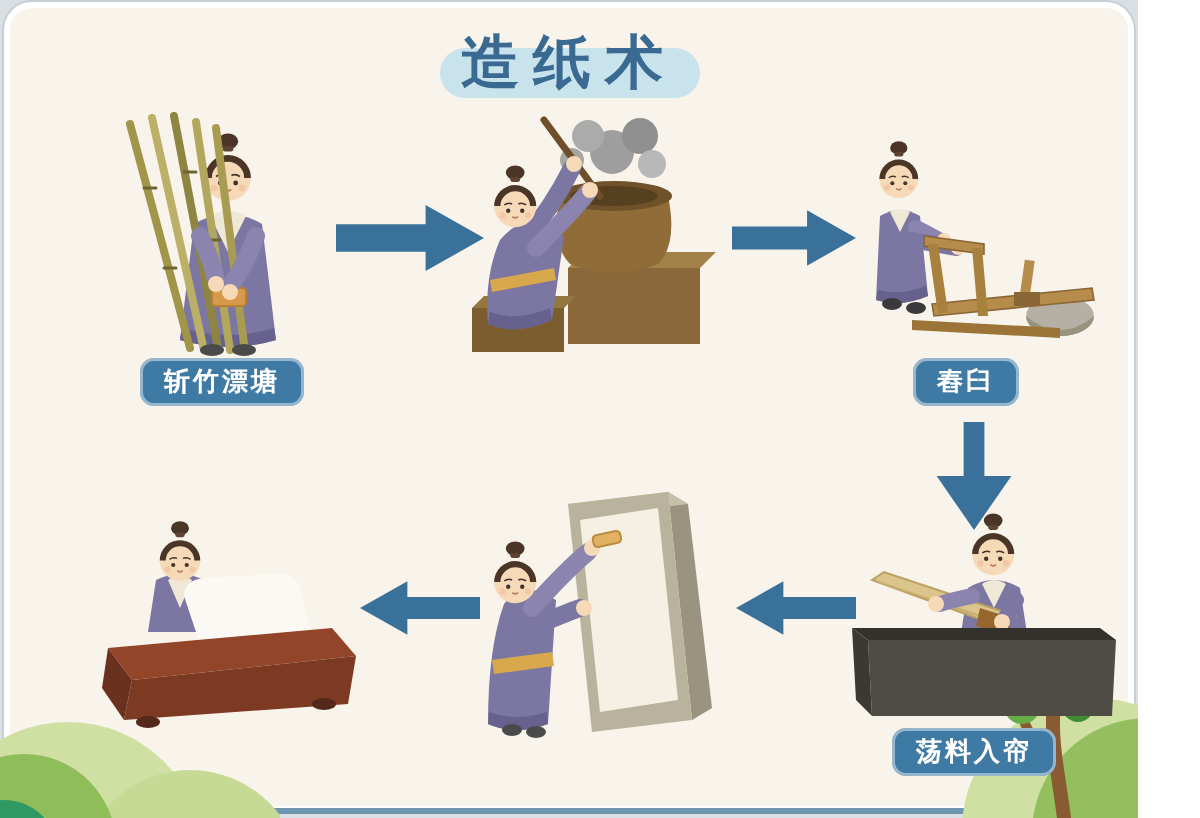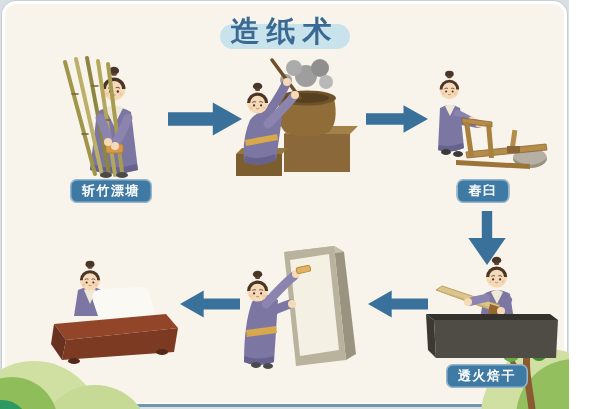--- a/index.html
+++ b/index.html
@@ -215,15 +215,15 @@
       </svg>
   </div>
   <div class="arrow" style="left:180px;top:288px;width:60px;height:32px">
     <svg viewBox="0 0 76 34">
       <polygon points="76,10 30,10 30,0 0,17 30,34 30,24 76,24" fill="currentColor"></polygon>
       </svg>
   </div>
 
   <div class="step-label" style="left:111px;top:179px">斩竹漂塘</div>
   <div class="step-label" style="left:483px;top:179px">舂臼</div>
-  <div class="step-label" style="left:487px;top:364px">透火焙干</div>
+  <div class="step-label" style="left:487px;top:364px">荡料入帘</div>
 
 </div>
 
 </body></html>

